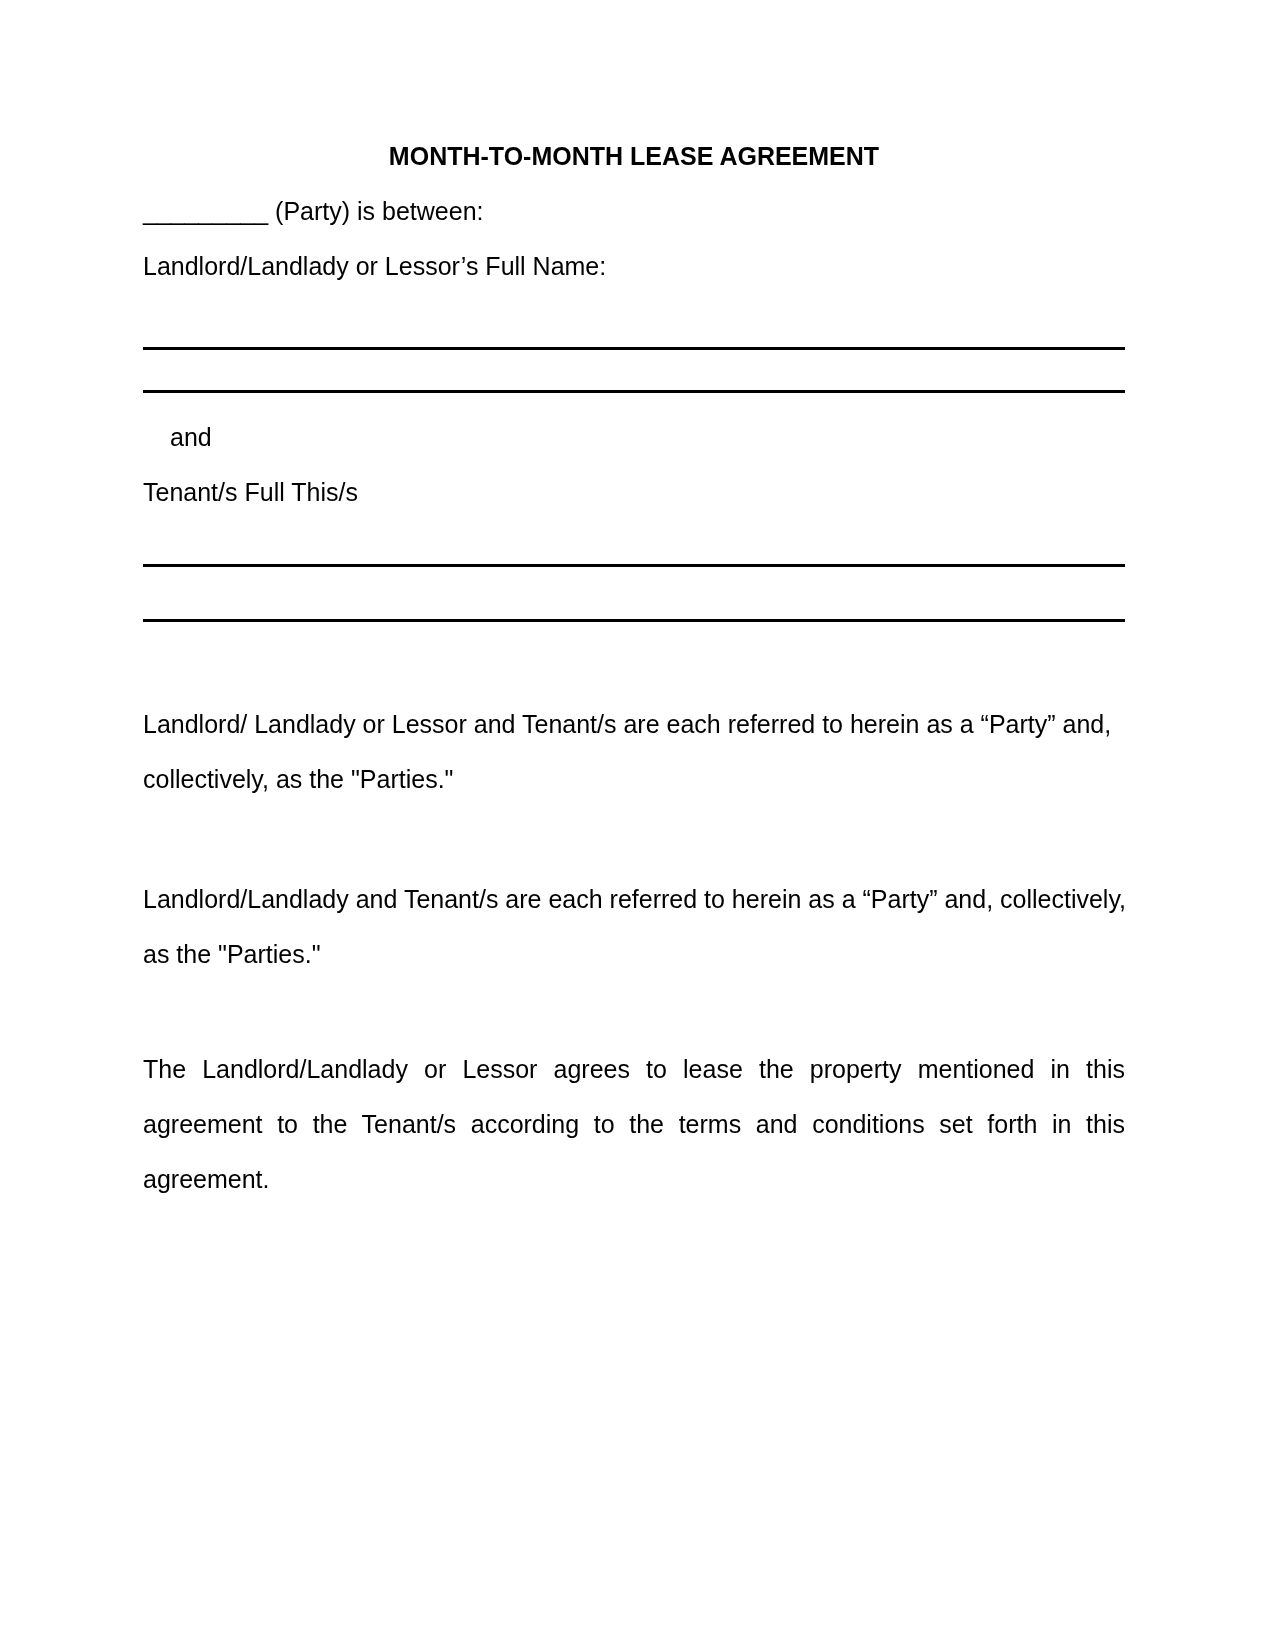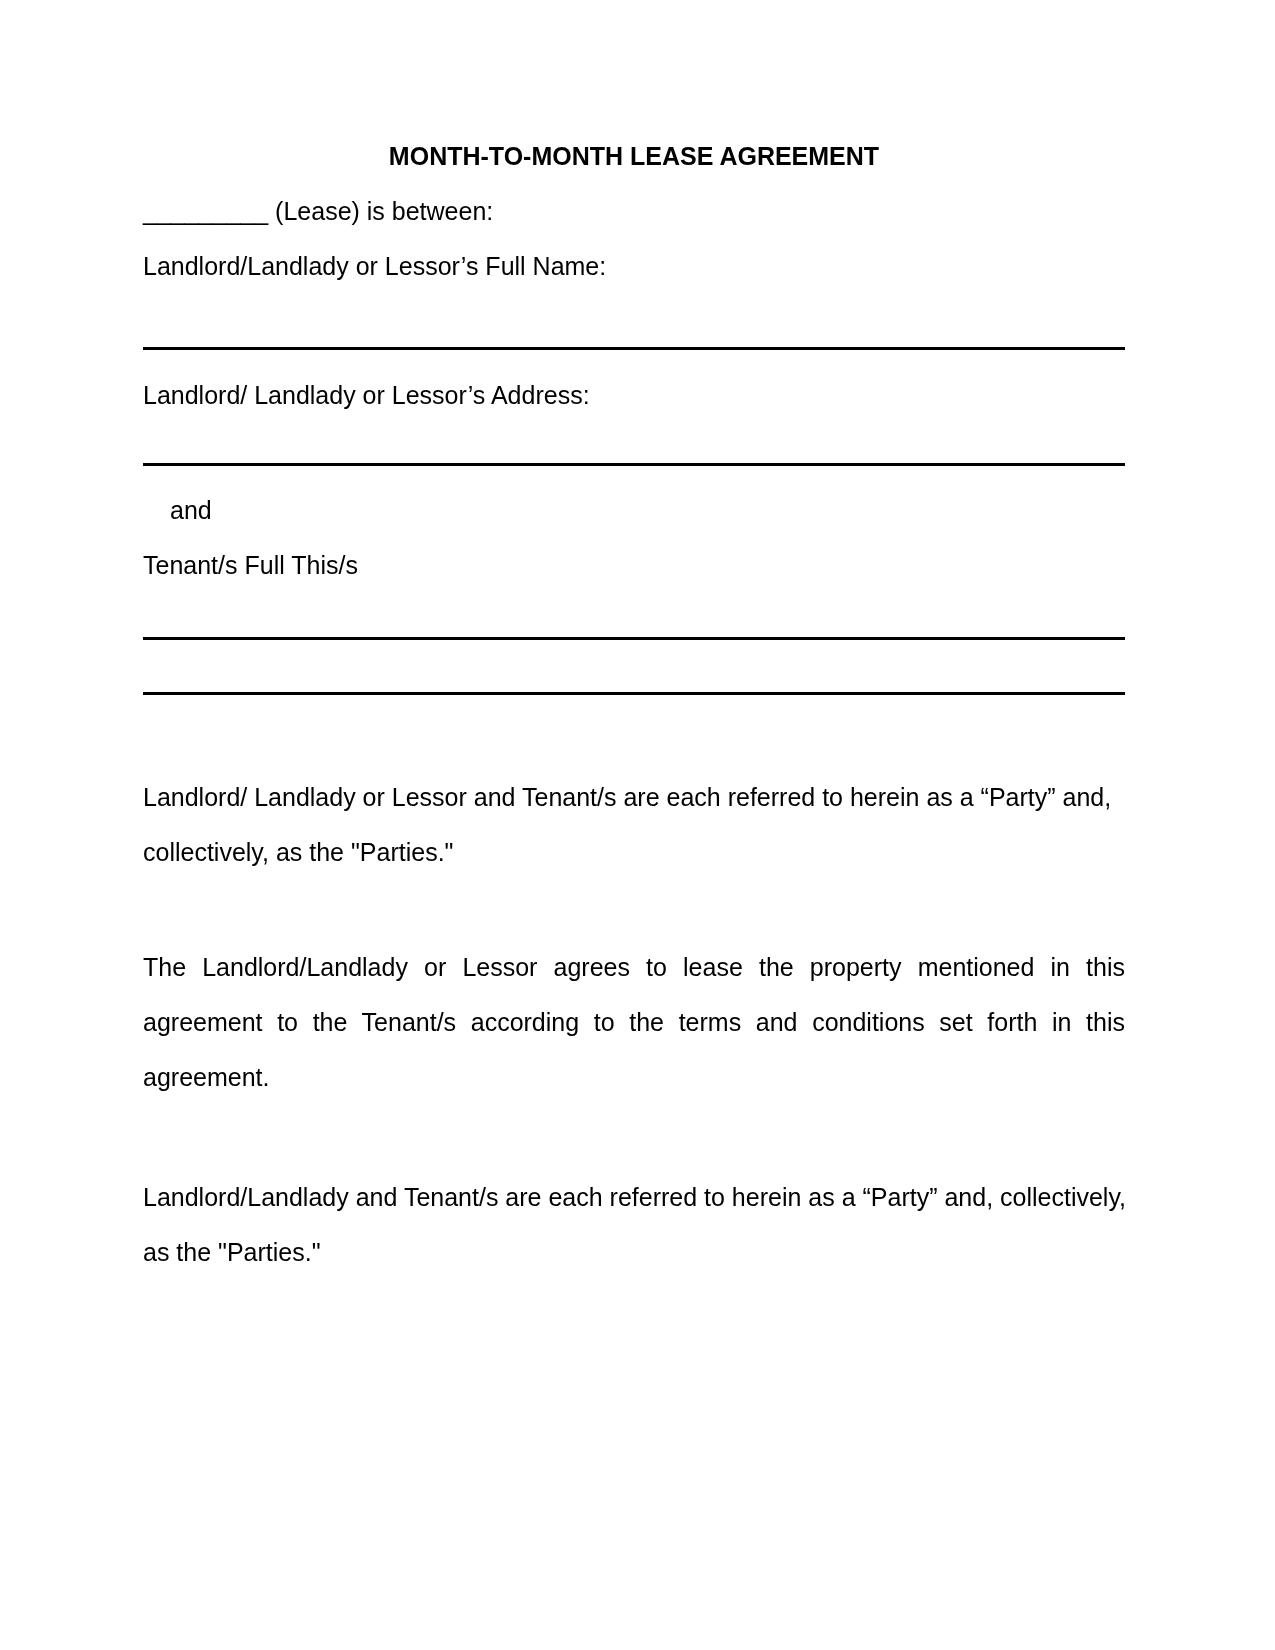--- a/index.html
+++ b/index.html
@@ -48,48 +48,47 @@
 </head>
 <body>
 
 <div class="page">
 
   <div class="title">MONTH-TO-MONTH LEASE AGREEMENT</div>
 
   <div class="para">
     <div class="line">
       <span>_________</span>
-      <span>(Lease) is between:</span>
+      <span>(Party) is between:</span>
     </div>
   </div>
 
   <div class="line">Landlord/Landlady or Lessor’s Full Name:</div>
 
   <div class="rule rule-1"></div>
 
-  <div class="line label-address">Landlord/ Landlady or Lessor’s Address:</div>
 
   <div class="rule rule-2"></div>
 
   <div class="line connector-and">and</div>
 
   <div class="line">Tenant/s Full This/s</div>
 
   <div class="rule rule-3"></div>
   <div class="rule rule-4"></div>
 
   <div class="para para-parties">
     <div class="line">Landlord/ Landlady or Lessor and Tenant/s are each referred to herein as a “Party” and,</div>
     <div class="line">collectively, as the "Parties."</div>
   </div>
 
+  <div class="para para-referred">
+    <div class="line">Landlord/Landlady and Tenant/s are each referred to herein as a “Party” and, collectively,</div>
+    <div class="line">as the "Parties."</div>
+  </div>
+
   <div class="para para-lease">
     <div class="line jline">The Landlord/Landlady or Lessor agrees to lease the property mentioned in this</div>
     <div class="line jline">agreement to the Tenant/s according to the terms and conditions set forth in this</div>
     <div class="line">agreement.</div>
   </div>
 
-  <div class="para para-referred">
-    <div class="line">Landlord/Landlady and Tenant/s are each referred to herein as a “Party” and, collectively,</div>
-    <div class="line">as the "Parties."</div>
-  </div>
-
 </div>
 
 </body></html>

